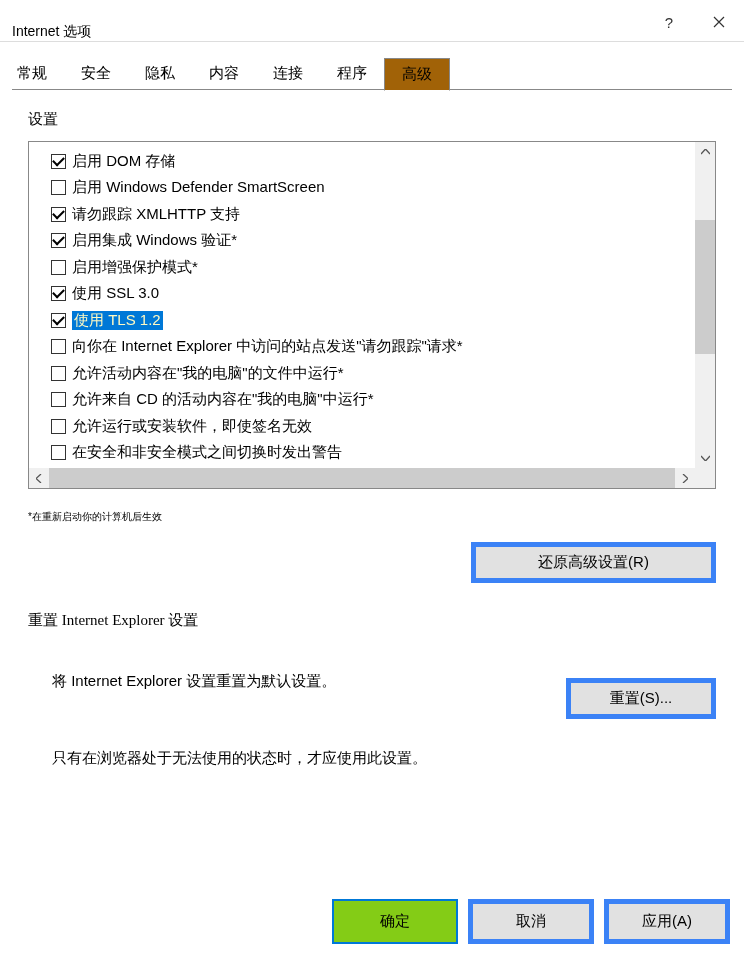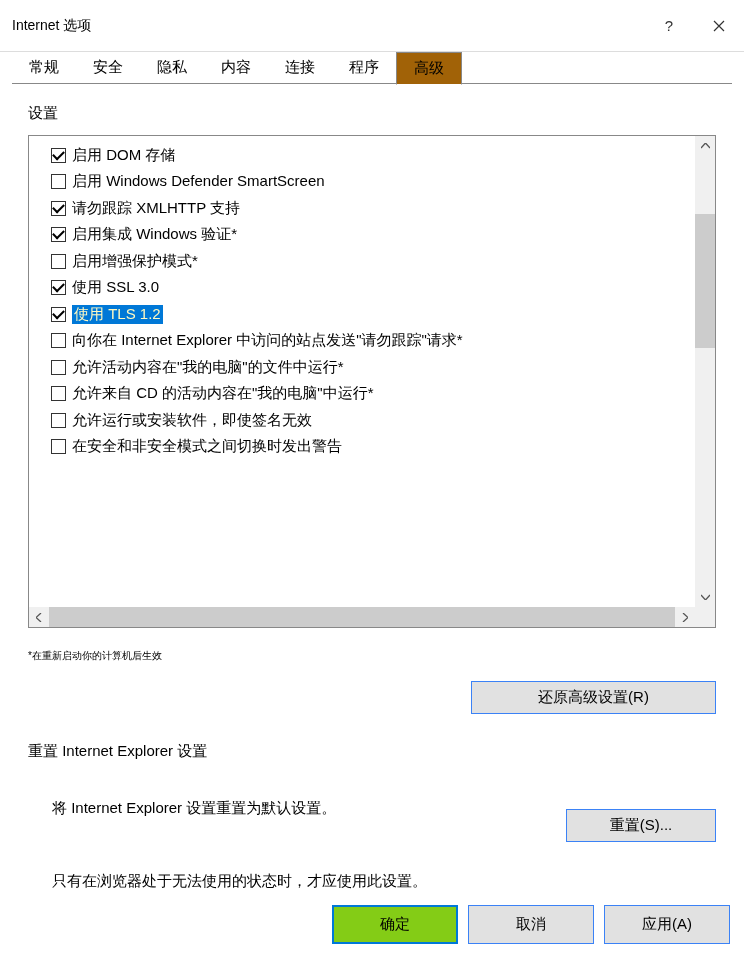--- a/index.html
+++ b/index.html
@@ -1,51 +1,51 @@
 <!DOCTYPE html>
 <html><head>
 <meta charset="utf-8">
 <style>
 * { box-sizing: border-box; margin: 0; padding: 0; }
 body { font-family: "Microsoft YaHei", "Segoe UI", sans-serif; font-size: 13px; background: #fff; width: 744px; height: 962px; overflow: hidden; }
 
-.titlebar { height: 52px; display: flex; align-items: center; padding-left: 12px; border-bottom: 1px solid #ddd; }
+.titlebar { height: 42px; display: flex; align-items: flex-end; padding-left: 12px; border-bottom: 1px solid #ddd; }
 .titlebar-text { flex: 1; font-size: 14px; color: #000; }
 .titlebar-btn { width: 50px; height: 38px; display: flex; align-items: center; justify-content: center; font-size: 15px; color: #333; cursor: pointer; }
 
-.tabs { display: flex; padding-left: 12px; margin-top: 0; position: relative; }
+.tabs { display: flex; padding-left: 0; margin-top: 16px; position: relative; }
 .tab { padding: 6px 17px; font-size: 15px; cursor: pointer; position: relative; color: #000; }
 .tab.active { border: 1px solid #888; border-bottom: 1px solid #fff; background: #a16207; z-index: 2; margin-bottom: -1px; }
 .tab-border { position: absolute; bottom: 0; left: 12px; right: 12px; height: 1px; background: #888; z-index: 1; }
 
 .content { padding: 20px 28px 10px 28px; }
 
-.group-label { font-size: 15px; margin-bottom: 12px; color: #000; }
+.group-label { font-size: 15px; margin-bottom: 12px; color: #000; font-family: Liberation Serif, serif; }
 
-.settings-box { border: 1px solid #888; height: 493px; position: relative; background: #fff; display: flex; flex-direction: column; }
+.settings-box { border: 1px solid #888; height: 348px; position: relative; background: #fff; display: flex; flex-direction: column; }
 .settings-list { flex: 1; overflow: hidden; padding: 6px 0 0 20px; position: relative; }
 .setting-item { display: flex; align-items: center; height: 26.5px; padding-left: 2px; }
 .checkbox { width: 15px; height: 15px; border: 1px solid #333; background: #fff; display: flex; align-items: center; justify-content: center; margin-right: 6px; cursor: pointer; }
 .checkbox.checked::after { content: ""; width: 9px; height: 5px; border-left: 2px solid #000; border-bottom: 2px solid #000; transform: rotate(-45deg) translate(1px, -1px); }
 .setting-label { font-size: 15px; cursor: default; }
 .setting-label.highlighted { background: #0078d7; color: #fef9c3; padding: 0 2px; }
 
 .vscroll { position: absolute; right: 0; top: 0; bottom: 20px; width: 20px; background: #f0f0f0; }
 .vscroll-up, .vscroll-down { height: 20px; display: flex; align-items: center; justify-content: center; font-size: 10px; color: #555; cursor: pointer; }
 .vscroll-thumb { position: absolute; left: 0; right: 0; top: 78px; height: 134px; background: #ccc; cursor: pointer; }
 
 .hscroll { height: 20px; background: #f0f0f0; display: flex; margin-right: 20px; }
 .hscroll-left, .hscroll-right { width: 20px; display: flex; align-items: center; justify-content: center; font-size: 10px; color: #555; cursor: pointer; }
 .hscroll-track { flex: 1; background: #ccc; }
 .hscroll-corner { position: absolute; right: 0; bottom: 0; width: 20px; height: 20px; background: #f0f0f0; }
 
 .note { font-size: 10px; margin-top: 21px; color: #000; }
 
 .btn-row-right { display: flex; justify-content: flex-end; margin-top: 18px; }
-.btn { min-width: 130px; padding: 6px 22px; font-size: 15px; background: #e1e1e1; border: 1px solid #3b82f6; cursor: pointer; text-align: center; }
+.btn { min-width: 130px; padding: 6px 22px; font-size: 15px; background: #e1e1e1; border: 5px solid #3b82f6; cursor: pointer; text-align: center; }
 .btn-primary { border: 2px solid #0078d7; background: #84cc16; }
 
 .reset-section { margin-top: 28px; }
 .reset-row { display: flex; align-items: center; margin-top: 14px; padding-left: 24px; }
 .reset-text { flex: 1; font-size: 15px; }
 .reset-note { margin-top: 30px; padding-left: 24px; font-size: 15px; }
 
 .footer { position: absolute; bottom: 18px; right: 14px; display: flex; gap: 10px; }
 .footer .btn { min-width: 126px; padding: 8px 16px; }
 </style>

